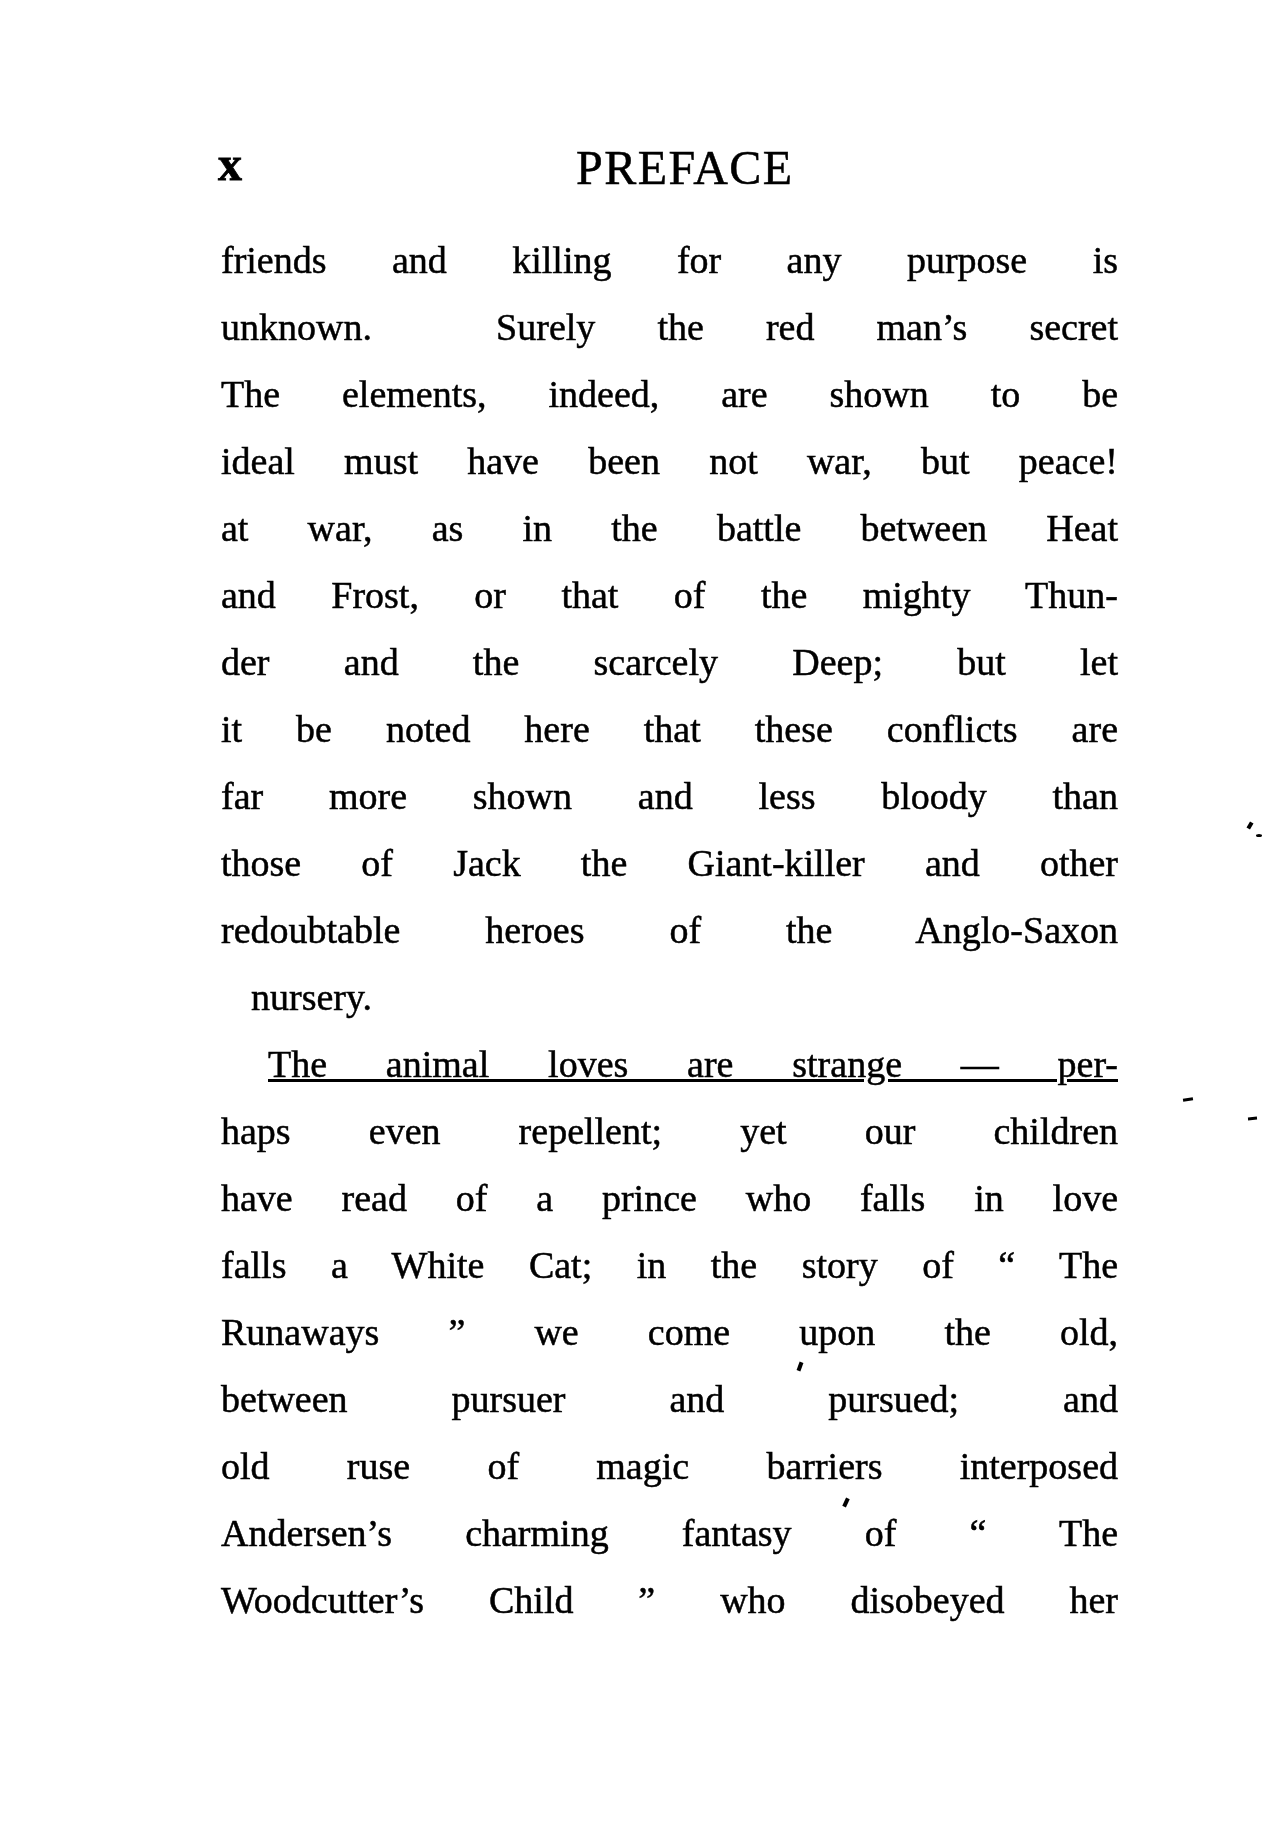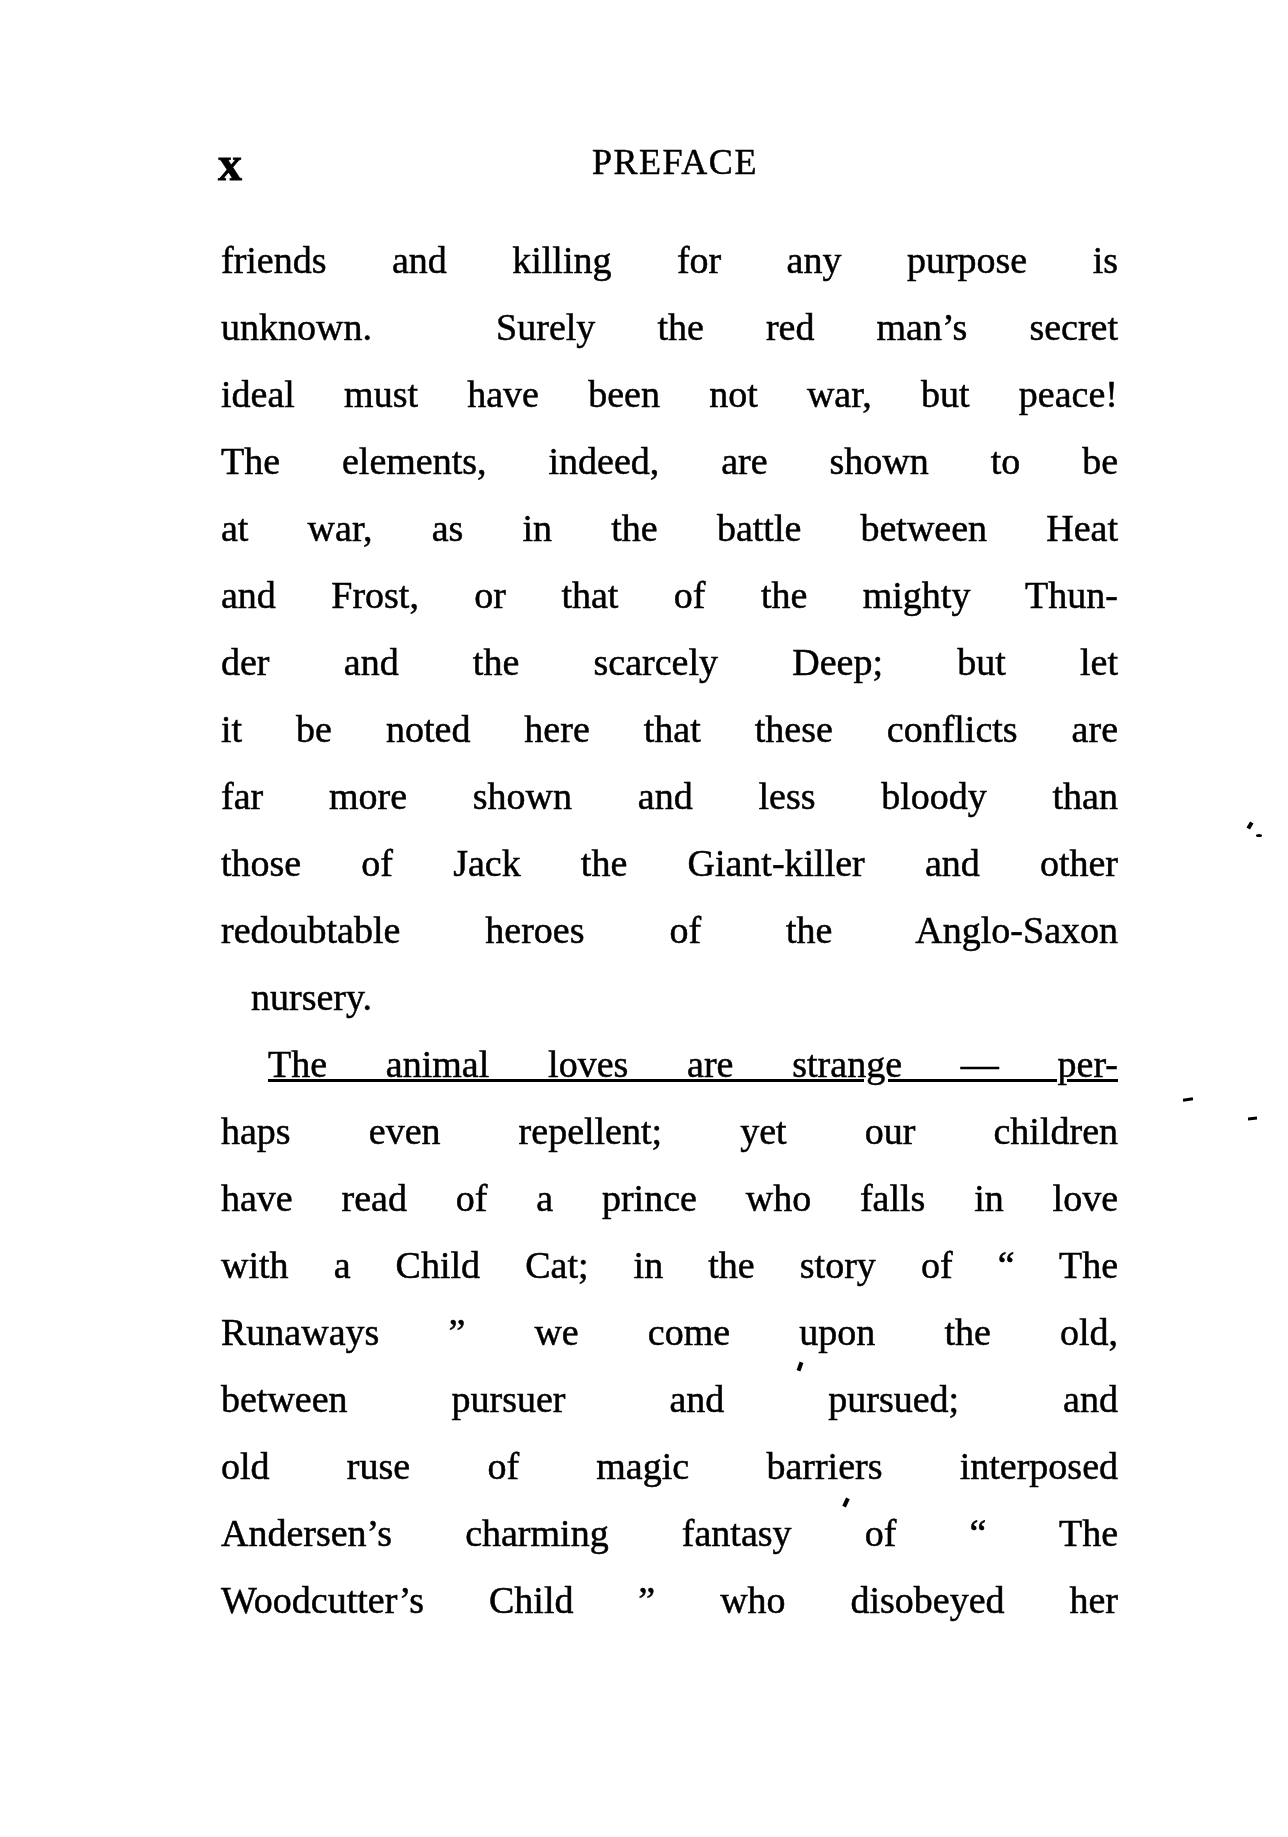--- a/index.html
+++ b/index.html
@@ -17,23 +17,23 @@
     position: absolute;
     left: 218px;
     top: 140px;
     font-size: 48px;
     font-weight: 700;
     line-height: 1;
     -webkit-text-stroke: 0.8px #000;
   }
   .header-title {
     position: absolute;
-    left: 592px;
+    left: 576px;
     top: 144px;
-    font-size: 36px;
+    font-size: 48px;
     line-height: 1;
     letter-spacing: 1.5px;
     white-space: nowrap;
   }
   .body-text {
     position: absolute;
     left: 221px;
     top: 227px;
     width: 897px;
     font-size: 38px;
@@ -50,34 +50,34 @@
 </style>
 </head>
 <body>
 
 <div class="page">
   <span class="page-number">x</span>
   <div class="header-title">PREFACE</div>
   <div class="body-text">
       <div class="line">friends and killing for any purpose is</div>
       <div class="line">unknown.&nbsp; Surely the red man’s secret</div>
+      <div class="line">The elements, indeed, are shown to be</div>
       <div class="line">ideal must have been not war, but peace!</div>
-      <div class="line">The elements, indeed, are shown to be</div>
       <div class="line">at war, as in the battle between Heat</div>
       <div class="line">and Frost, or that of the mighty Thun-</div>
       <div class="line">der and the scarcely Deep; but let</div>
       <div class="line">it be noted here that these conflicts are</div>
       <div class="line">far more shown and less bloody than</div>
       <div class="line">those of Jack the Giant-killer and other</div>
       <div class="line">redoubtable heroes of the Anglo-Saxon</div>
       <div class="line para-end">nursery.</div>
       <div class="line para-start">The animal loves are strange — per-</div>
       <div class="line">haps even repellent; yet our children</div>
       <div class="line">have read of a prince who falls in love</div>
-      <div class="line">with a Child Cat; in the story of “ The</div>
+      <div class="line">falls a White Cat; in the story of “ The</div>
       <div class="line">Runaways ” we come upon the old,</div>
       <div class="line">between pursuer and pursued; and</div>
       <div class="line">old ruse of magic barriers interposed</div>
       <div class="line">Andersen’s charming fantasy of “ The</div>
       <div class="line">Woodcutter’s Child ” who disobeyed her</div>
     </div>
 <div class="speck" style="left: 798px; top: 1362px; width: 4px; height: 9px; transform: rotate(20deg);"></div>
     <div class="speck" style="left: 844px; top: 1498px; width: 4px; height: 9px; transform: rotate(25deg);"></div>
     <div class="speck" style="left: 1248px; top: 822px; width: 4px; height: 7px; transform: rotate(30deg);"></div>
     <div class="speck" style="left: 1256px; top: 834px; width: 6px; height: 3px; border-radius: 50%;"></div>

